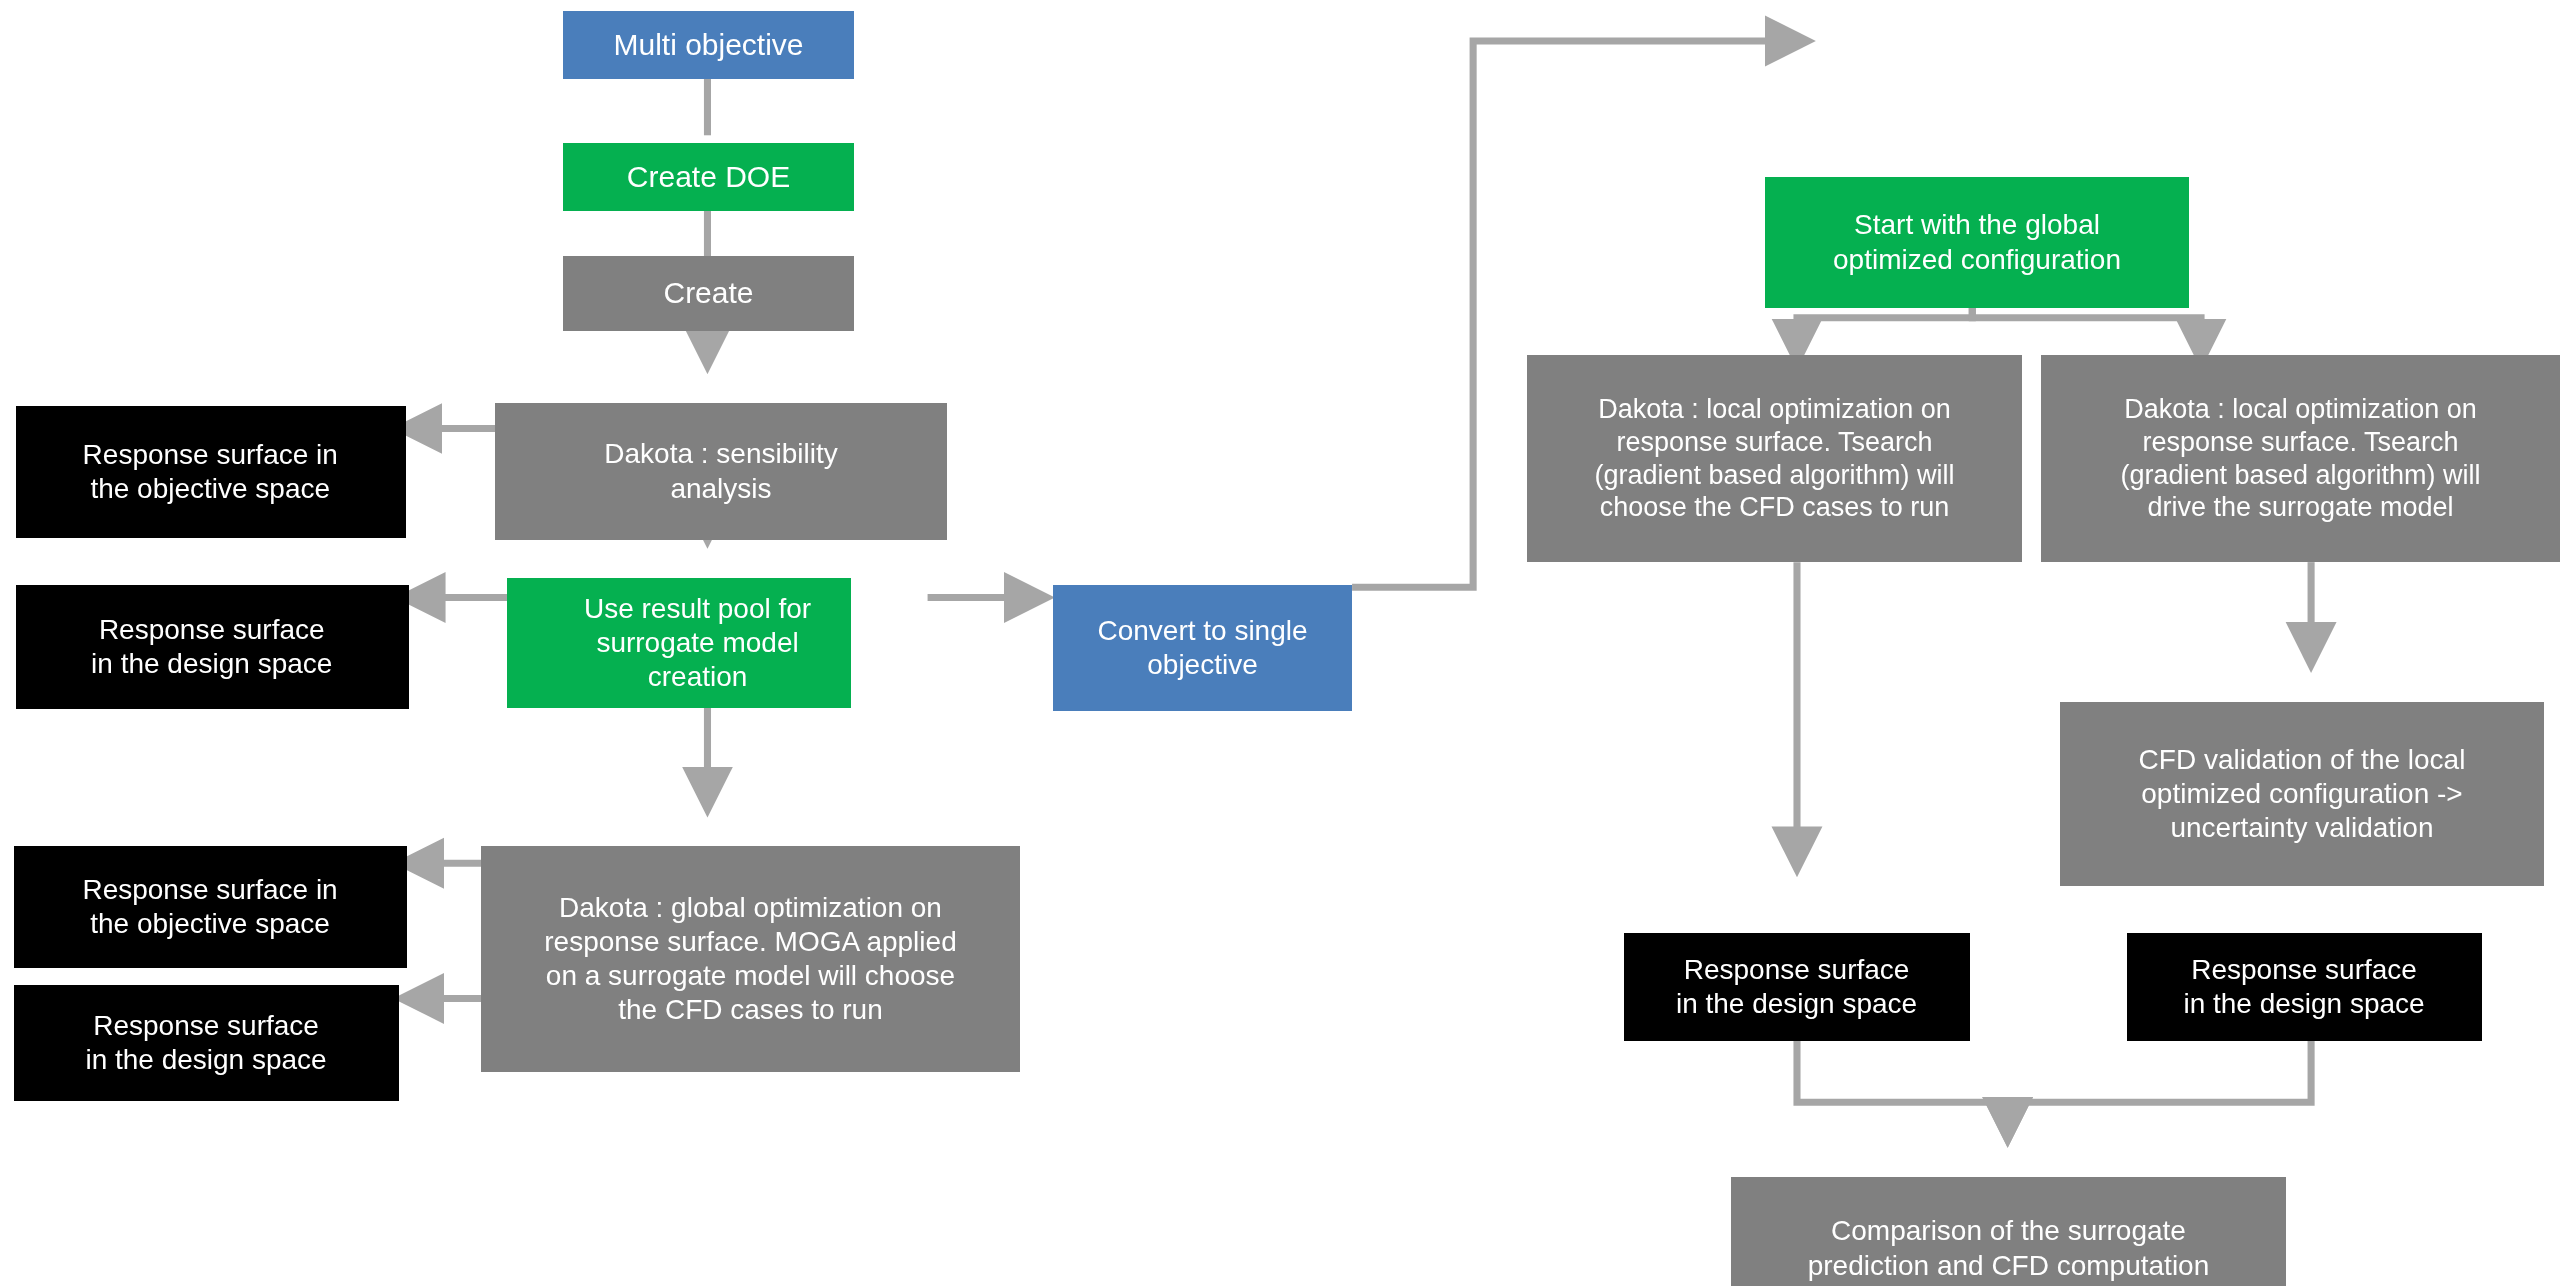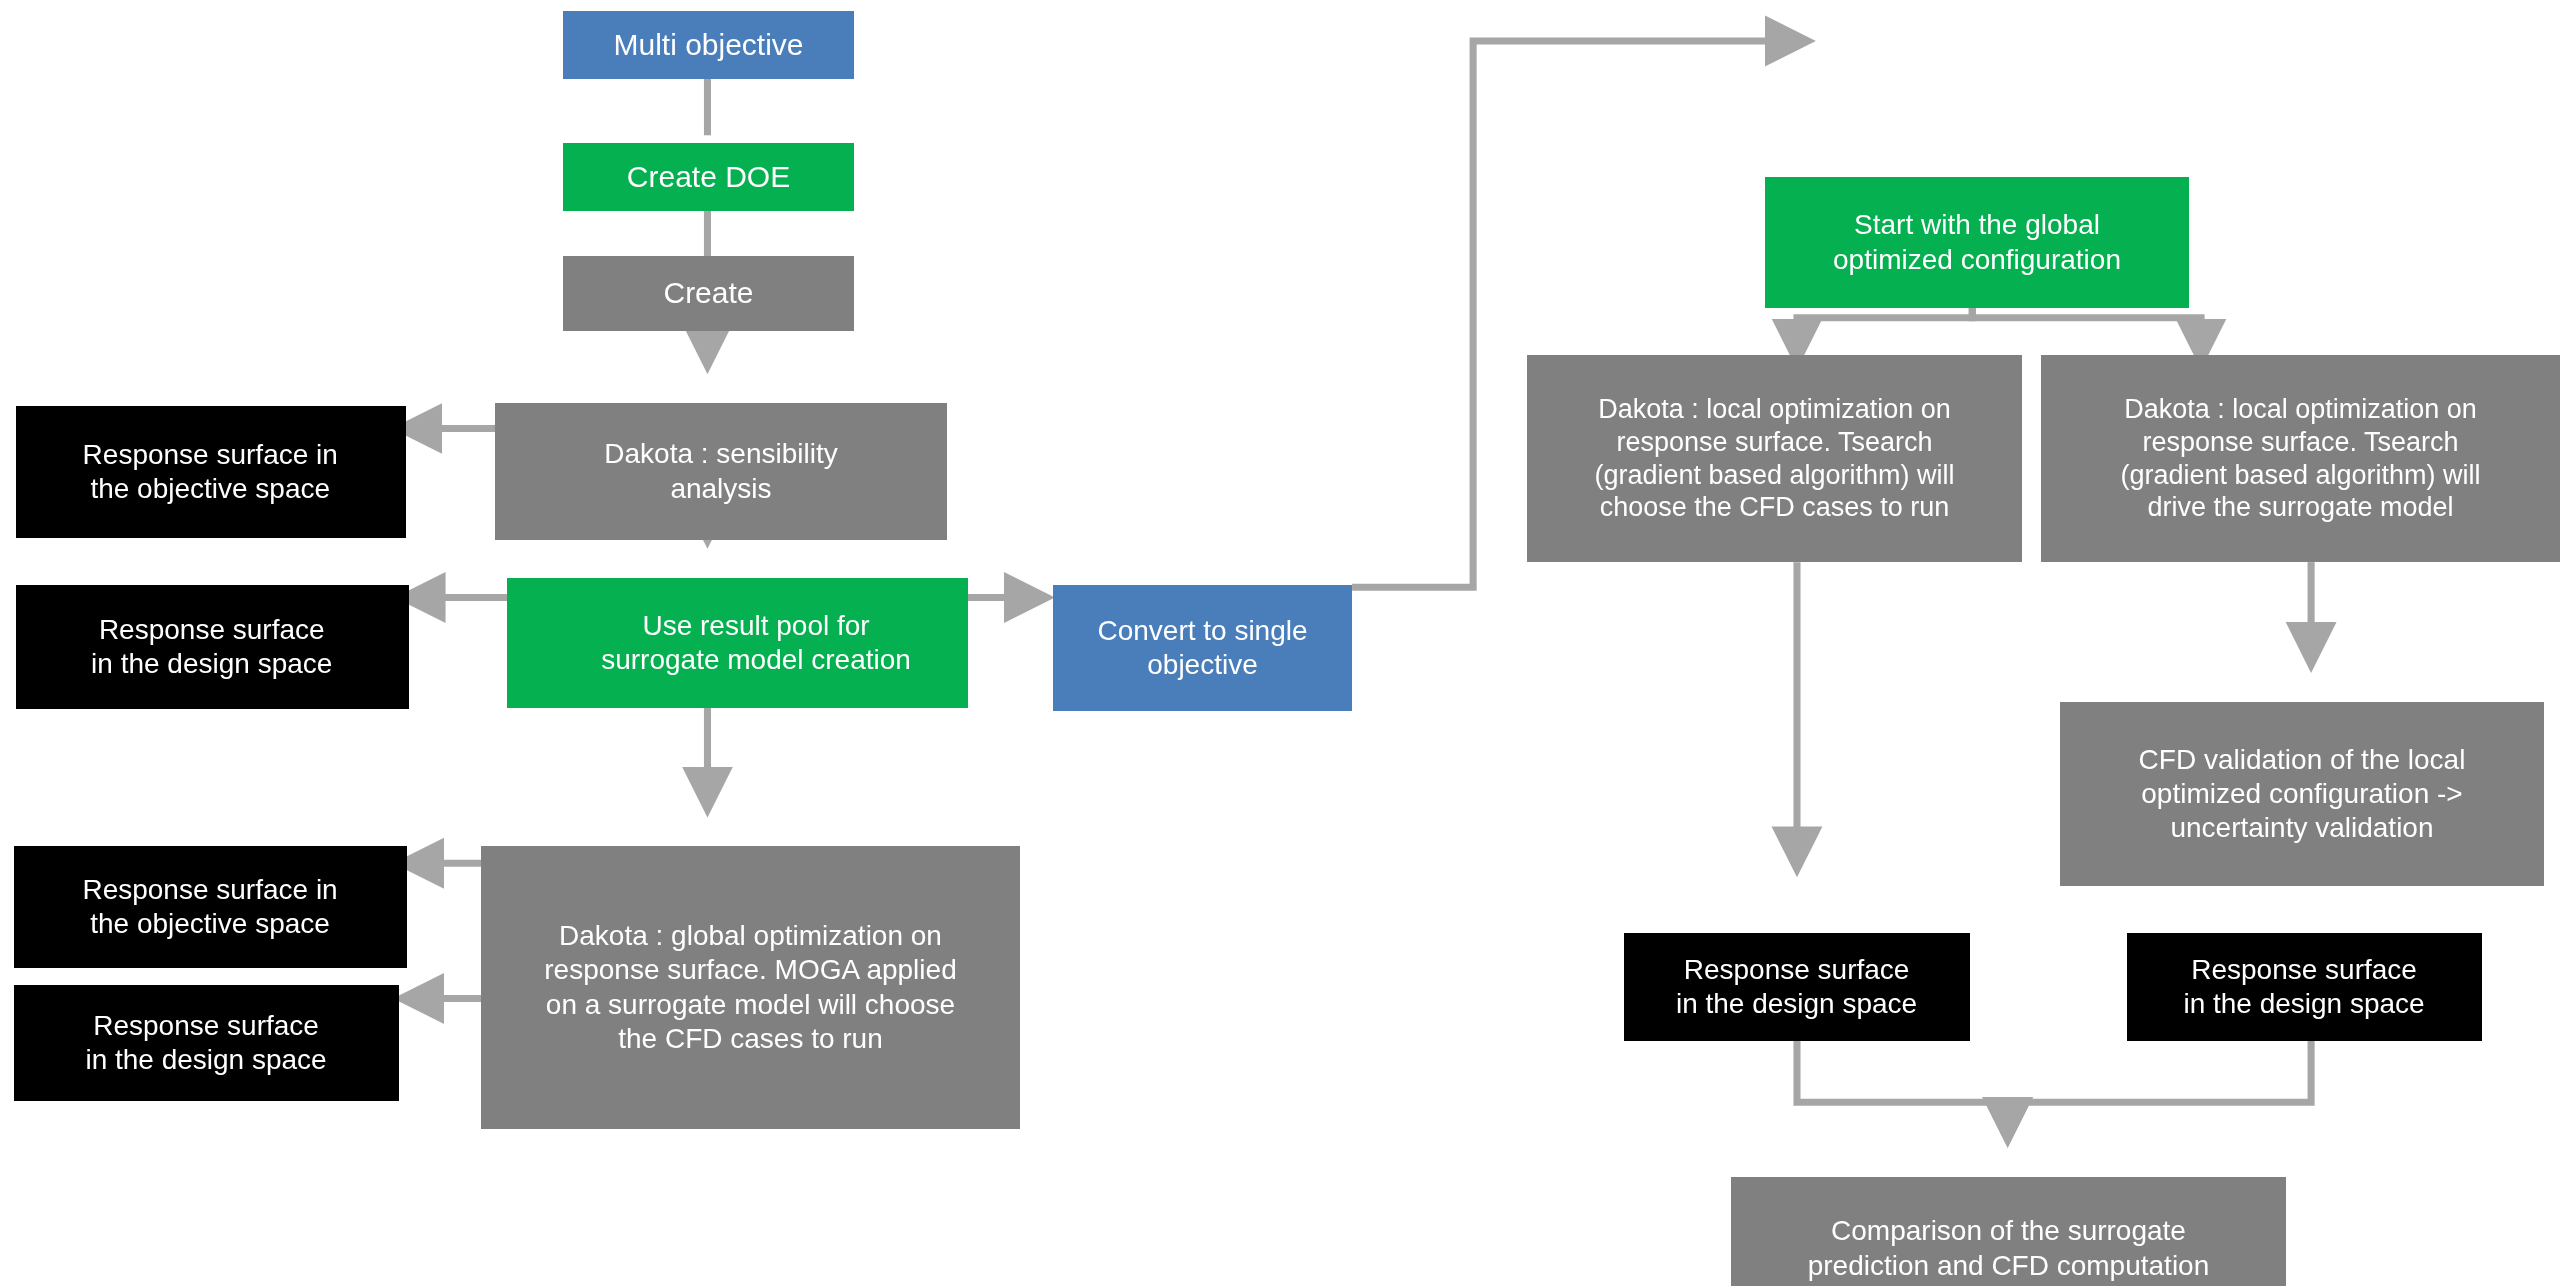--- a/index.html
+++ b/index.html
@@ -98,30 +98,30 @@
   <div class="node green fs-lg" style="left:563px; top:135px; width:291px; height:68px;margin-top:8px;">Create DOE</div>
 
   <div class="node gray fs-lg" style="left:563px; top:256px; width:291px; height:75px;">Create</div>
 
   <div class="node gray fs-md" style="left:495px; top:360px; width:452px; height:137px;">Dakota : sensibility
 analysis</div>
 
   <div class="node black fs-md" style="left:15.7px; top:363px; width:390px; height:132px;">Response surface in
 the objective space</div>
 
-  <div class="node green fs-md" style="left:507px; top:535px; width:461px; height:130px;padding-left:45px;">Use result pool for
+  <div class="node green fs-md" style="left:507px; top:535px; width:344px; height:130px;padding-left:45px;">Use result pool for
 surrogate model creation</div>
 
   <div class="node black fs-md" style="left:15.7px; top:542px; width:393px; height:124px;">Response surface
 in the design space</div>
 
   <div class="node blue fs-md" style="left:1053px; top:542px; width:299px; height:126px;">Convert to single
 objective</div>
 
-  <div class="node gray fs-md" style="left:481px; top:803px; width:539px; height:283px;">Dakota : global optimization on
+  <div class="node gray fs-md" style="left:481px; top:803px; width:539px; height:226px;">Dakota : global optimization on
 response surface. MOGA applied
 on a surrogate model will choose
 the CFD cases to run</div>
 
   <div class="node black fs-md" style="left:14px; top:803px; width:393px; height:122px;">Response surface in
 the objective space</div>
 
   <div class="node black fs-md" style="left:14px; top:942px; width:385px; height:116px;">Response surface
 in the design space</div>
 

